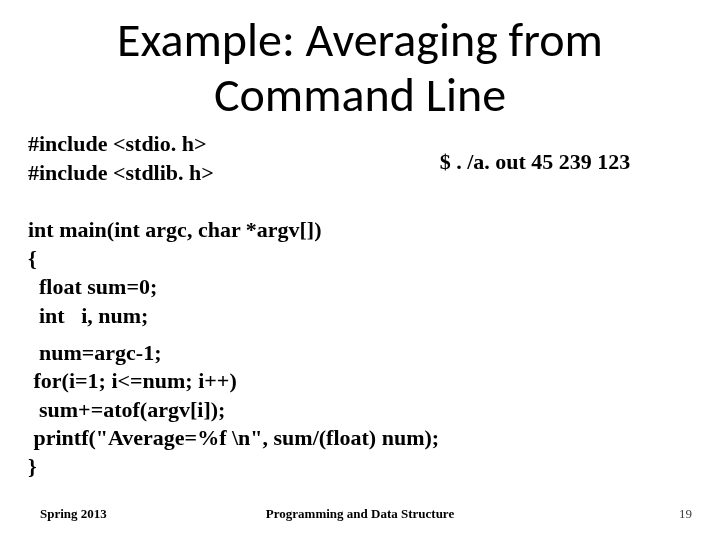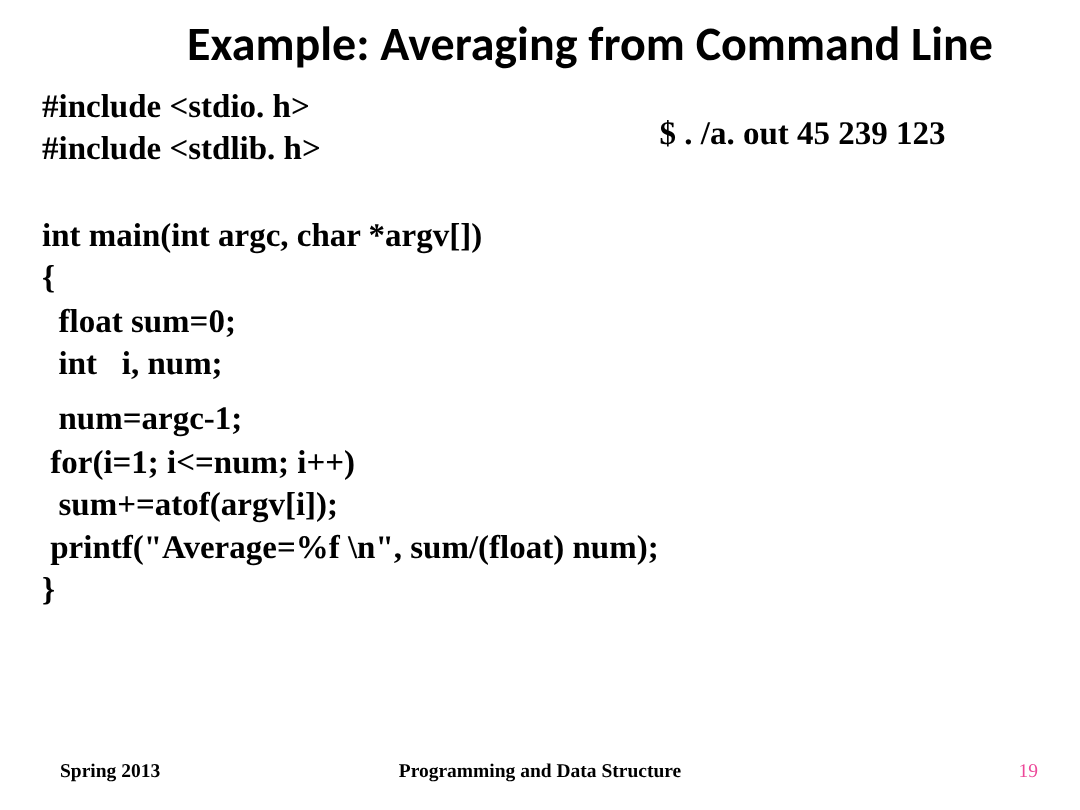--- a/index.html
+++ b/index.html
@@ -1,28 +1,28 @@
 <!DOCTYPE html>
 <html><head>
 <meta charset="utf-8">
 <style>
   * { margin: 0; padding: 0; box-sizing: border-box; }
   html, body { width: 720px; height: 540px; background: #fff; font-family: "Times New Roman", Times, serif; color: #000; }
   .slide { position: relative; width: 720px; height: 540px; padding: 12px 28px 0 28px; }
-  .title { font-family: Calibri, Arial, sans-serif; font-size: 32px; font-weight: 700; text-align: right; line-height: 1.15; padding: 0 30px 8px 30px; }
+  .title { font-family: Calibri, Arial, sans-serif; font-size: 48px; font-weight: 400; text-align: center; line-height: 1.15; padding: 0 30px 8px 30px; }
   .content { display: flex; }
   .col-left { flex: 0 0 62%; }
   .col-right { flex: 0 0 38%; padding-top: 18px; }
   .code, .out { font-family: "Times New Roman", Times, serif; font-size: 22px; font-weight: bold; line-height: 1.3; white-space: pre; }
   .out-line { margin-bottom: 40px; }
   .block2 { margin-top: 8px; }
   .footer { position: absolute; bottom: 18px; left: 0; width: 720px; padding: 0 28px; font-size: 13px; font-family: "Times New Roman", Times, serif; }
   .footer .sem { position: absolute; left: 40px; bottom: 0; font-weight: bold; }
   .footer .course { position: absolute; left: 0; width: 720px; text-align: center; bottom: 0; font-weight: bold; }
-  .footer .pg { position: absolute; right: 28px; bottom: 0; color: #ec4899; }
+  .footer .pg { position: absolute; right: 28px; bottom: 0; color: #404040; }
 </style>
 </head>
 <body>
 
 <div class="slide">
   <h1 class="title">Example: Averaging from Command Line</h1>
 
   <div class="content">
     <div class="col-left">
       <div class="code">#include &lt;stdio. h&gt;

